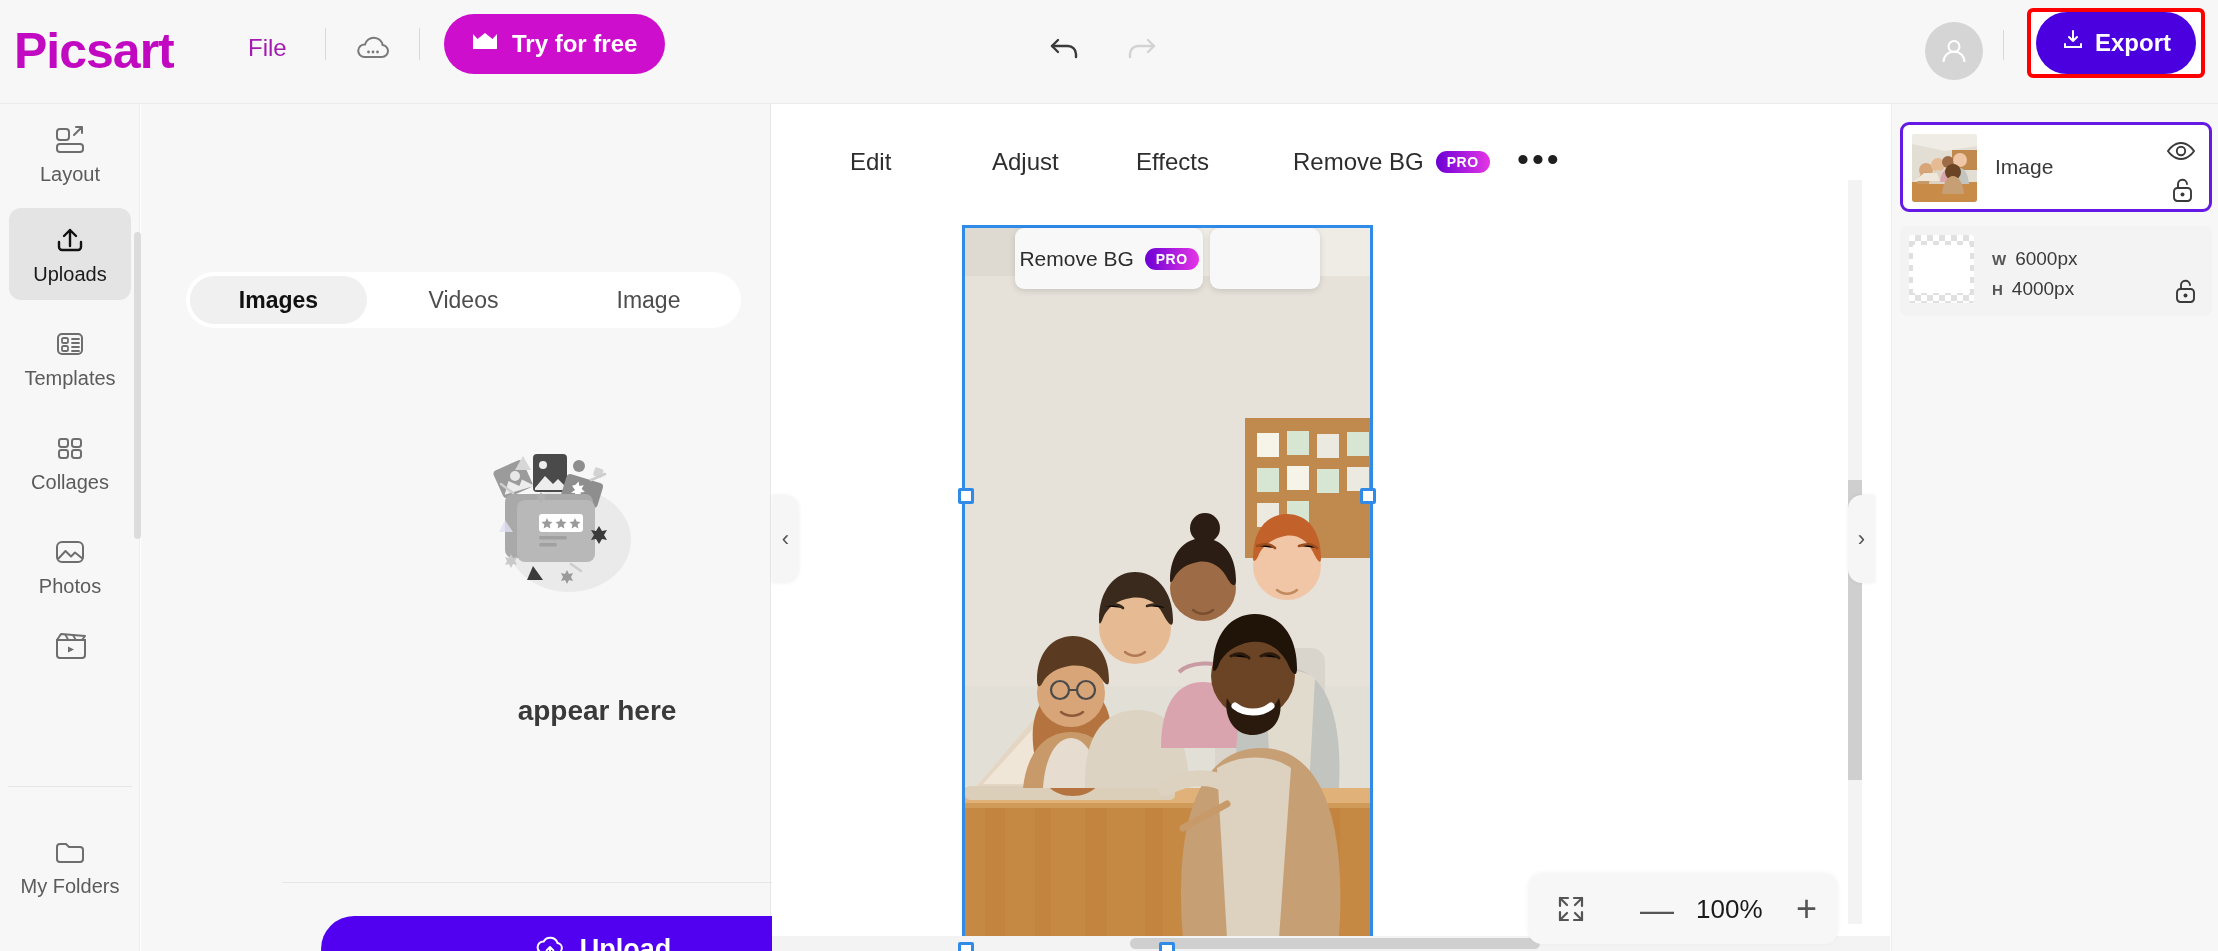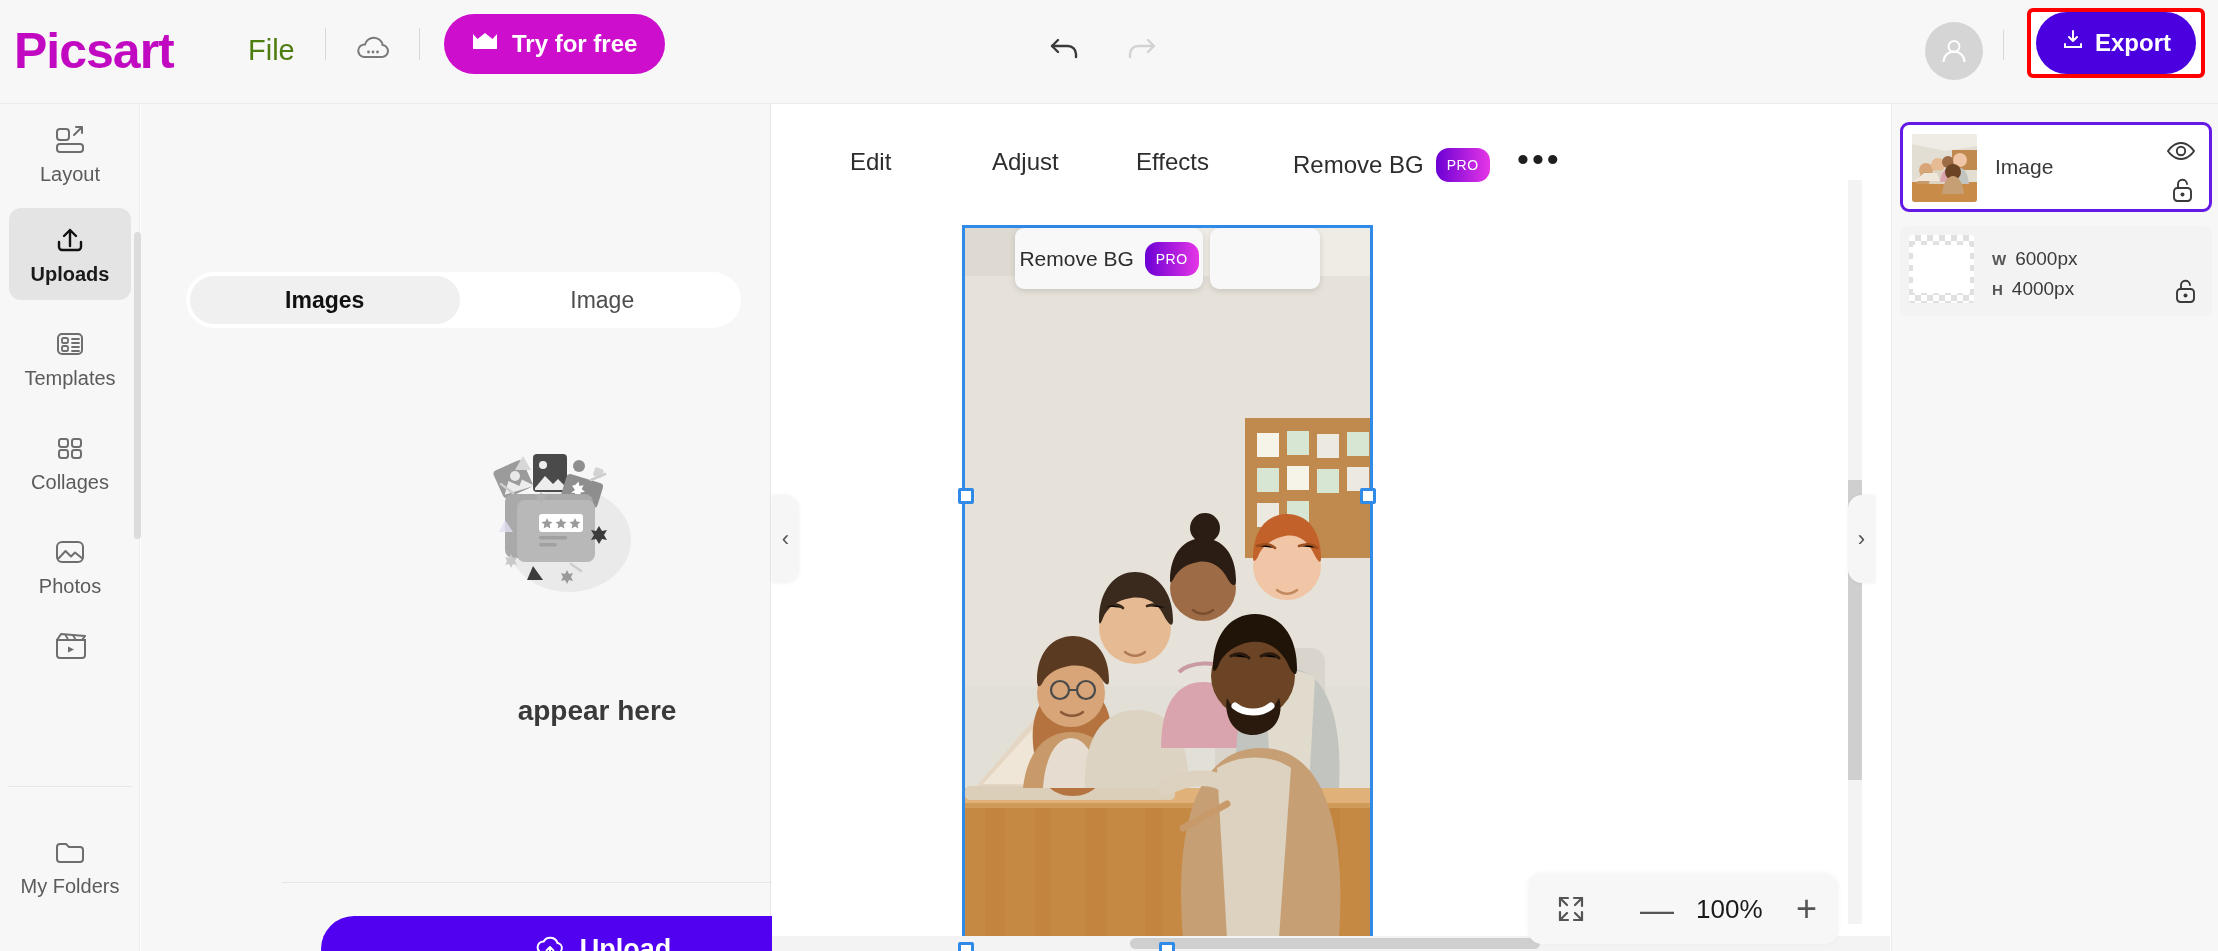--- a/index.html
+++ b/index.html
@@ -17,21 +17,21 @@
     background: #f7f7f7;
     border-bottom: 1px solid #ececec;
   }
   #logo {
     position: absolute; left: 14px; top: 16px;
     font-size: 50px; font-weight: 700; letter-spacing: -1px;
     color: #c209c2; line-height: 70px;
   }
   #file-menu {
     position: absolute; left: 248px; top: 34px;
-    font-size: 29px; color: #4d7c0f; cursor: pointer;
+    font-size: 24px; color: #a21caf; cursor: pointer;
   }
   .hdr-divider {
     position: absolute; top: 28px; width: 1px; height: 32px;
     background: #d9d9d9;
   }
   #div-a { left: 325px; }
   #div-b { left: 419px; }
   #div-c { left: 2003px; top: 30px; height: 30px; }
 
   #cloud-btn {
@@ -88,21 +88,21 @@
     border-right: 1px solid #ececec;
   }
   .rail-item {
     position: absolute; left: 9px; width: 122px; height: 92px;
     border-radius: 12px; cursor: pointer;
     display: flex; flex-direction: column; align-items: center;
     justify-content: center; gap: 6px;
   }
   .rail-item.active { background: #e4e4e4; }
   .rail-label { font-size: 20px; color: #5b5b5b; }
-  .rail-item.active .rail-label { color: #1a1a1a; font-weight: 700; }
+  .rail-item.active .rail-label { color: #1a1a1a; font-weight: 400; }
   .rail-icon { width: 34px; height: 34px; display: block; }
 
   #rail-sep {
     position: absolute; left: 8px; top: 682px;
     width: 124px; height: 1px; background: #e6e6e6;
   }
   #rail-scrollbar {
     position: absolute; left: 134px; top: 128px;
     width: 7px; height: 307px; border-radius: 4px; background: #dcdcdc;
     cursor: pointer;
@@ -171,23 +171,23 @@
   #ctool-edit   { position: absolute; left: 78px;  top: 44px; }
   #ctool-adjust { position: absolute; left: 220px; top: 44px; }
   #ctool-effects{ position: absolute; left: 364px; top: 44px; }
   #ctool-rembg  { position: absolute; left: 521px; top: 44px; }
   #ctool-more   { position: absolute; left: 745px; top: 38px;
                   font-size: 34px; letter-spacing: 3px; color: #1f1f1f;
                   cursor: pointer; line-height: 34px; }
 
   .pro-badge {
     display: inline-flex; align-items: center; justify-content: center;
-    height: 34px; padding: 0 11px; border-radius: 13px;
+    height: 22px; padding: 0 11px; border-radius: 13px;
     background: linear-gradient(90deg, #6b00d4 0%, #e636e6 100%);
-    color: #fff; font-size: 14px; font-weight: 400; letter-spacing: .5px;
+    color: #fff; font-size: 14px; font-weight: 700; letter-spacing: .5px;
   }
 
   
   #canvas-white {
     position: absolute; left: 0; top: 84px;
     width: 1096px; height: 740px; background: #fff;
   }
   #photo-box {
     position: absolute; left: 193px; top: 40px;
     width: 405px; height: 710px;
@@ -465,20 +465,21 @@
     <span class="rail-label">My Folders</span>
   </div>
 
   <div id="rail-scrollbar"></div>
 </div>
 
 <div id="panel">
 
   <div id="tabs">
     <div class="tab active">Images</div>
+    <div class="tab">Videos</div>
     <div class="tab">Image</div>
   </div>
 
   <div id="empty-art">
     <svg width="200" height="160" viewBox="0 0 200 160">
       <ellipse cx="118" cy="92" rx="62" ry="52" fill="#eaeaea"></ellipse>
       <rect x="46" y="16" width="32" height="30" rx="4" fill="#9b9b9b" transform="rotate(-24 62 31)"></rect>
       <circle cx="64" cy="28" r="5" fill="#e8e8e8"></circle>
       <path d="M48 42l9-11 8 9 5-5 9 11z" fill="#ececec" transform="rotate(-24 62 31)"></path>
       <rect x="82" y="6" width="34" height="38" rx="4" fill="#4a4a4a"></rect>

